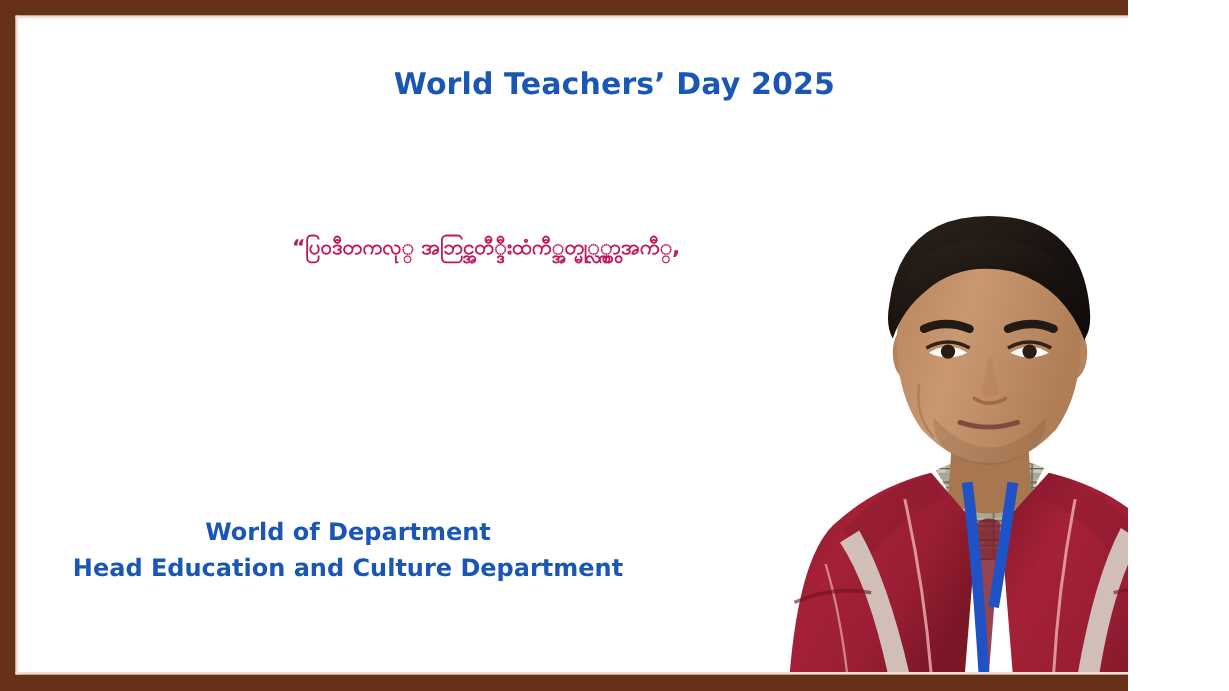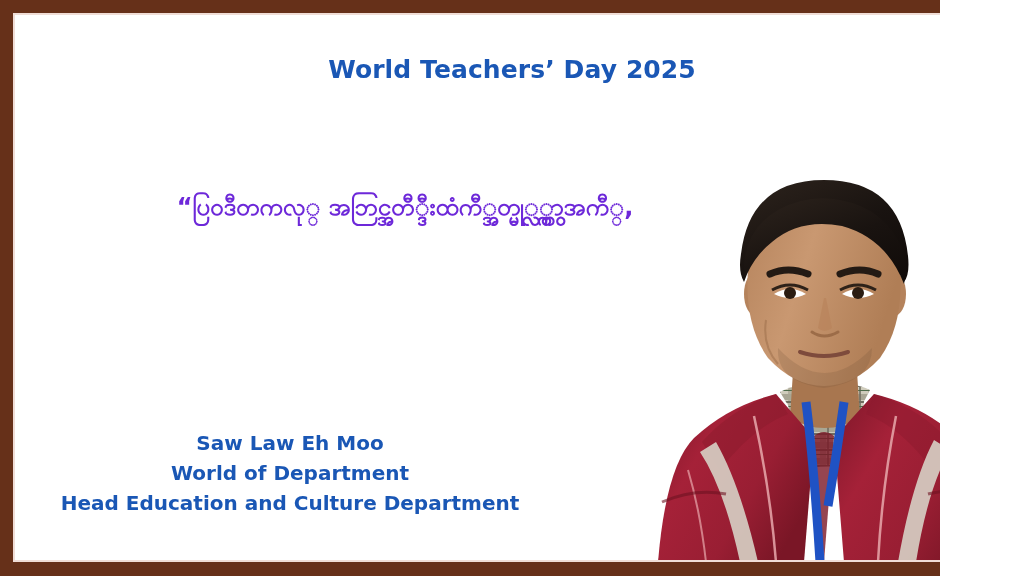--- a/index.html
+++ b/index.html
@@ -32,21 +32,21 @@
     color:#1A57B5;font-weight:bold;font-size:25px;
     letter-spacing:.1px;z-index:20;
   }
 
   
   #quote{
     position:absolute;left:60px;top:178px;width:690px;
     text-align:center;z-index:20;
   }
   .quote-line{
-    color:#6d28d9;font-weight:bold;font-size:24px;
+    color:#be185d;font-weight:bold;font-size:17px;
     line-height:58px;white-space:nowrap;
   }
 
   
   #attribution{
     position:absolute;left:40px;top:428px;width:500px;
     text-align:center;z-index:20;
   }
   .attr-line{
     color:#1A57B5;font-weight:bold;font-size:20px;line-height:30px;
@@ -73,21 +73,20 @@
   <div class="frame-inner fi-left"></div>
   <div class="frame-inner fi-right"></div>
 
   <div id="title">World Teachers’ Day 2025</div>
 
   <div id="quote">
     <div class="quote-line">“ပြ၀ဒီတကလု္ အဘြင္အတီ္ဒီးထံကီ္အတ္မု္လ္ကွ္စာအကီ္,</div>
   </div>
 
   <div id="attribution">
-    <div class="attr-line">Saw Law Eh Moo</div>
     <div class="attr-line">World of Department</div>
     <div class="attr-line">Head Education and Culture Department</div>
   </div>
 
   <div id="portrait">
     <svg viewBox="0 0 392 392" xmlns="http://www.w3.org/2000/svg">
       <defs>
         <linearGradient id="skinG" x1="0" y1="0" x2="1" y2="0.4">
           <stop offset="0%" stop-color="#b5835c"></stop>
           <stop offset="45%" stop-color="#c99871"></stop>

